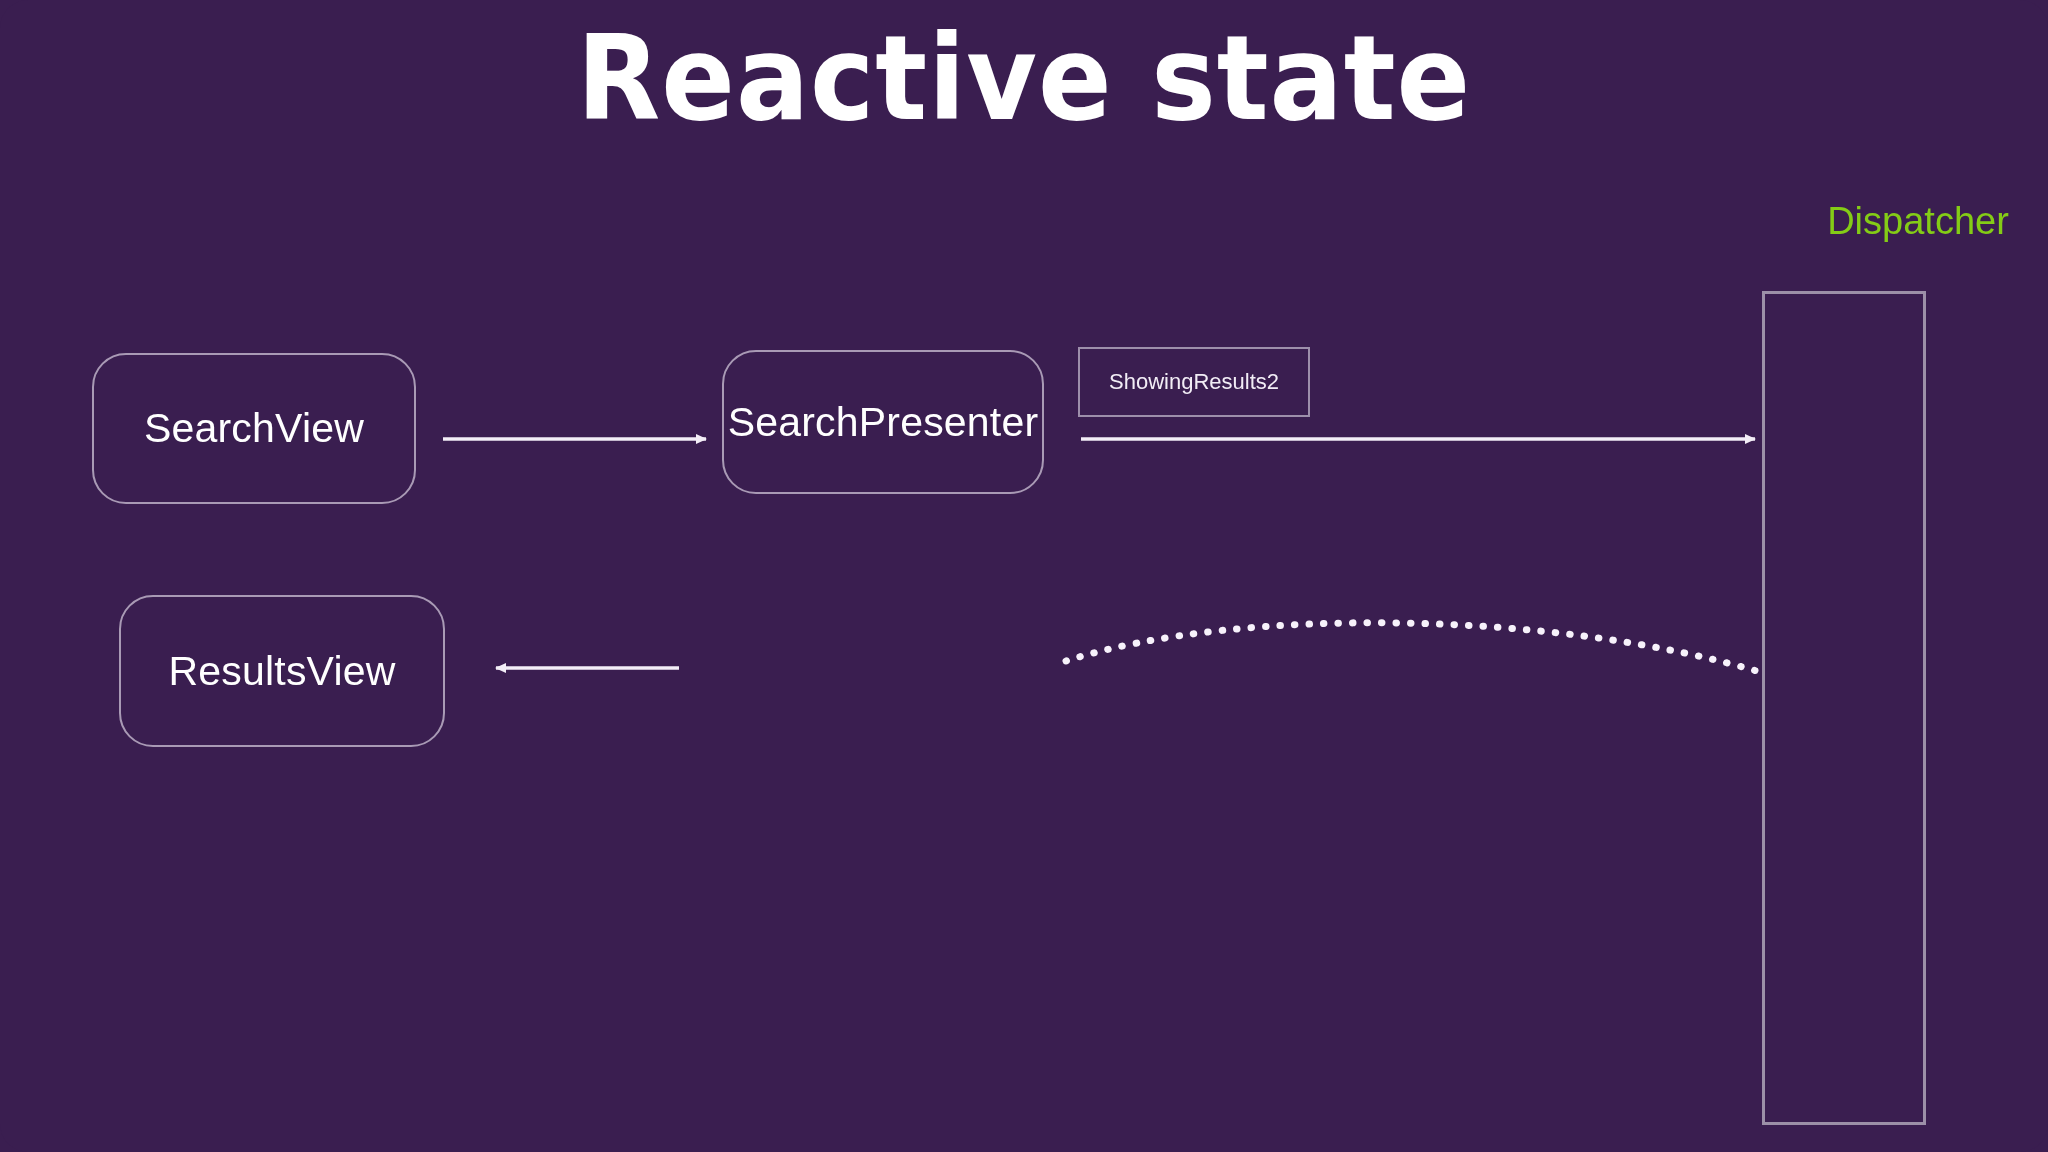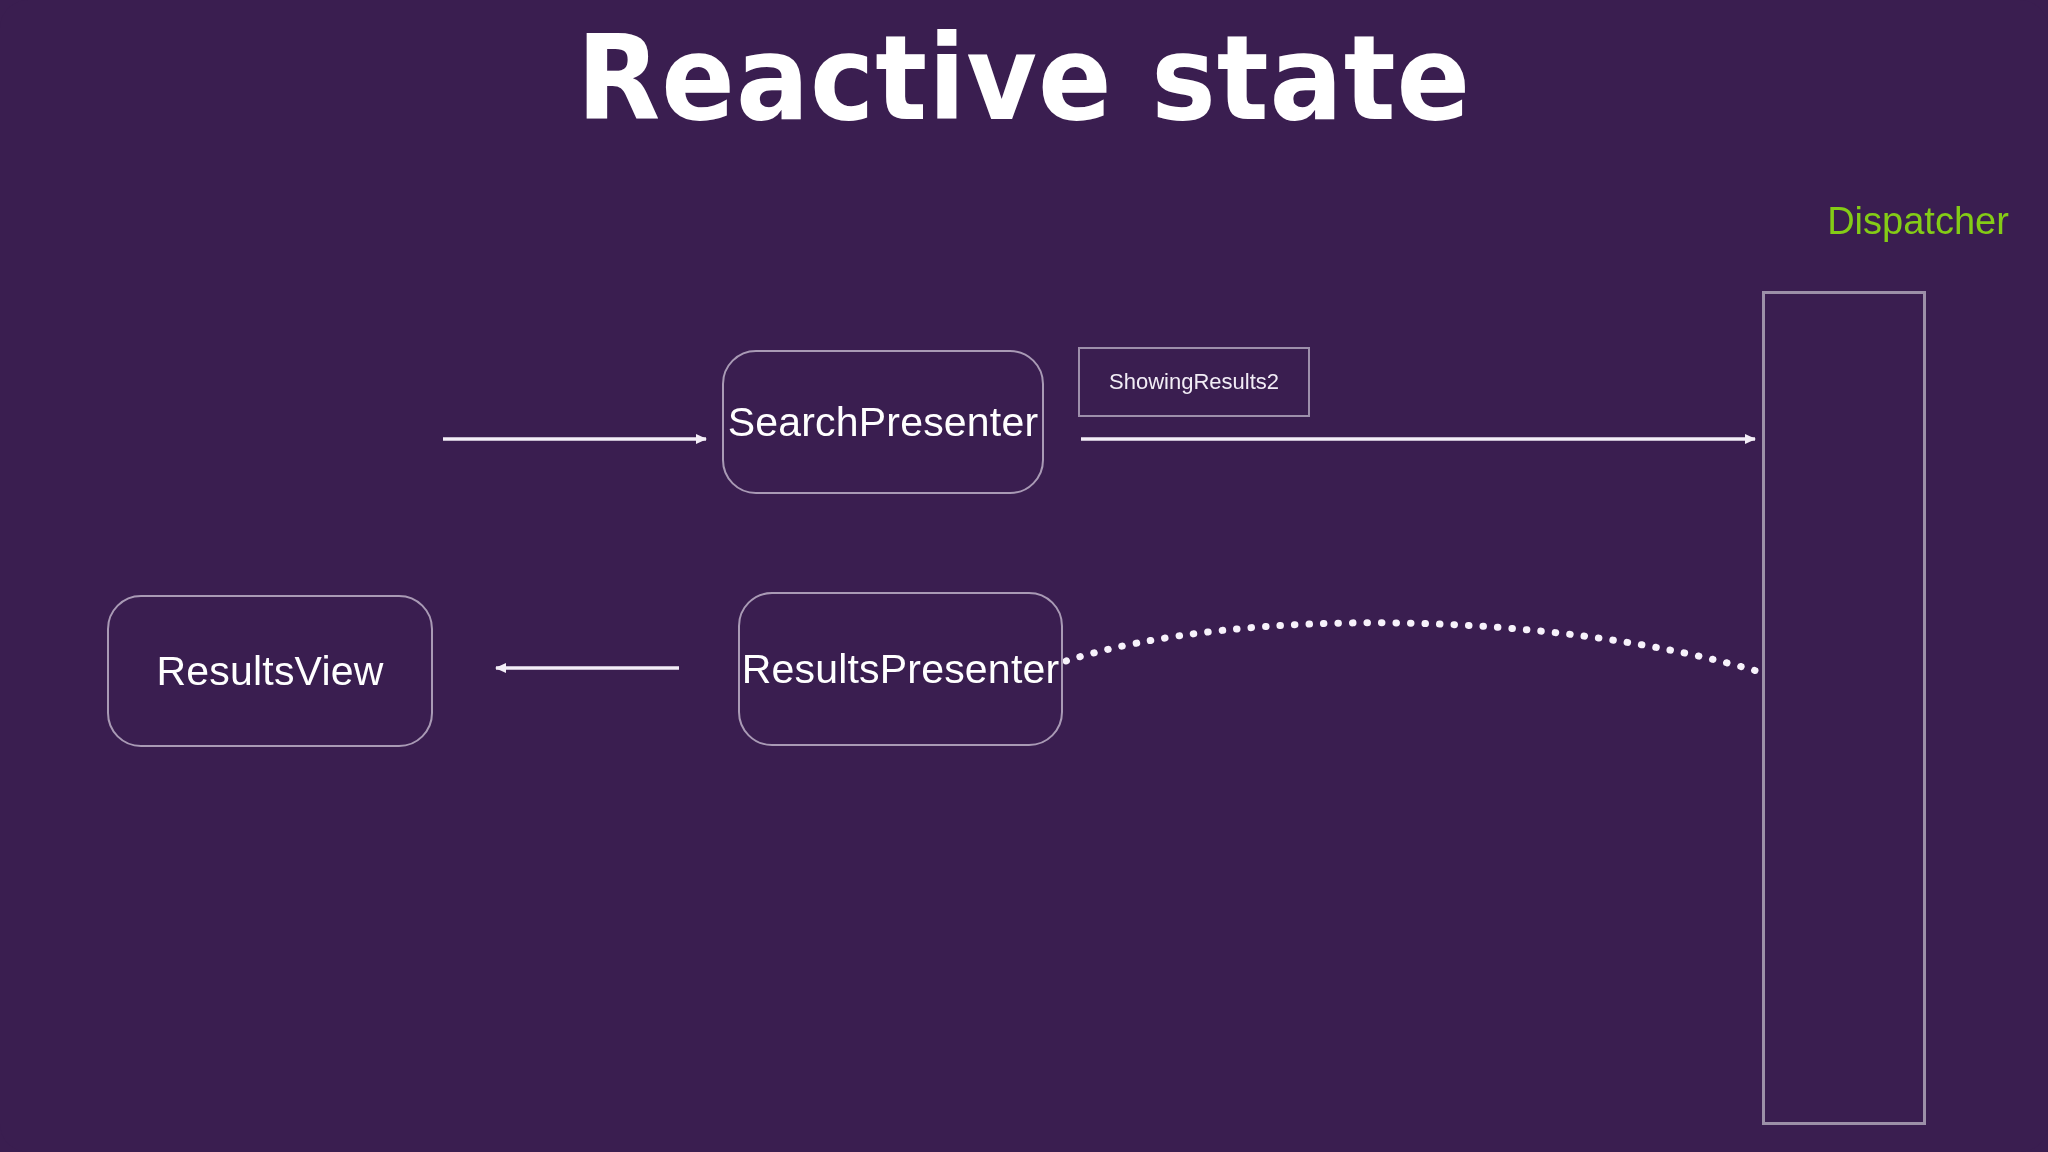--- a/index.html
+++ b/index.html
@@ -49,21 +49,21 @@
   .node-label {
     color: #ffffff;
     font-size: 41px;
     font-weight: 400;
     white-space: nowrap;
     letter-spacing: 0.2px;
   }
 
   #node-search-view        { left: 92px;  top: 353px; width: 324px; height: 151px; }
   #node-search-presenter   { left: 722px; top: 350px; width: 322px; height: 144px; }
-  #node-results-view       { left: 107px; top: 595px; width: 326px; height: 152px; }
+  #node-results-view       { left: 119px; top: 595px; width: 326px; height: 152px; }
   #node-results-presenter  { left: 738px; top: 592px; width: 325px; height: 154px; }
 
   
   #event-box {
     position: absolute;
     left: 1078px;
     top: 347px;
     width: 232px;
     height: 70px;
     box-sizing: border-box;
@@ -134,30 +134,30 @@
 
     <line x1="443" y1="439" x2="706" y2="439" stroke="#f3eef7" stroke-width="3.5" marker-end="url(#arrow-right)"></line>
 
     <line x1="1081" y1="439" x2="1755" y2="439" stroke="#f3eef7" stroke-width="3.5" marker-end="url(#arrow-right)"></line>
 
     <line x1="679" y1="668" x2="496" y2="668" stroke="#f3eef7" stroke-width="3.5" marker-end="url(#arrow-left)"></line>
 
     <path d="M 1066,661 C 1240,605 1560,612 1760,672" fill="none" stroke="#f7f2fb" stroke-width="7" stroke-linecap="round" stroke-dasharray="0.5 14"></path>
   </svg>
 
+  <div class="node" id="node-search-view">
+    <span class="node-label">SearchView</span>
+  </div>
 
   <div class="node" id="node-search-presenter">
     <span class="node-label">SearchPresenter</span>
   </div>
 
   <div class="node" id="node-results-view">
     <span class="node-label">ResultsView</span>
   </div>
 
-  <div class="node" id="node-results-presenter">
-    <span class="node-label">ResultsPresenter</span>
-  </div>
 
   <div id="event-box">
     <span class="event-label">ShowingResults2</span>
   </div>
 
 </div>
 
 </body></html>

